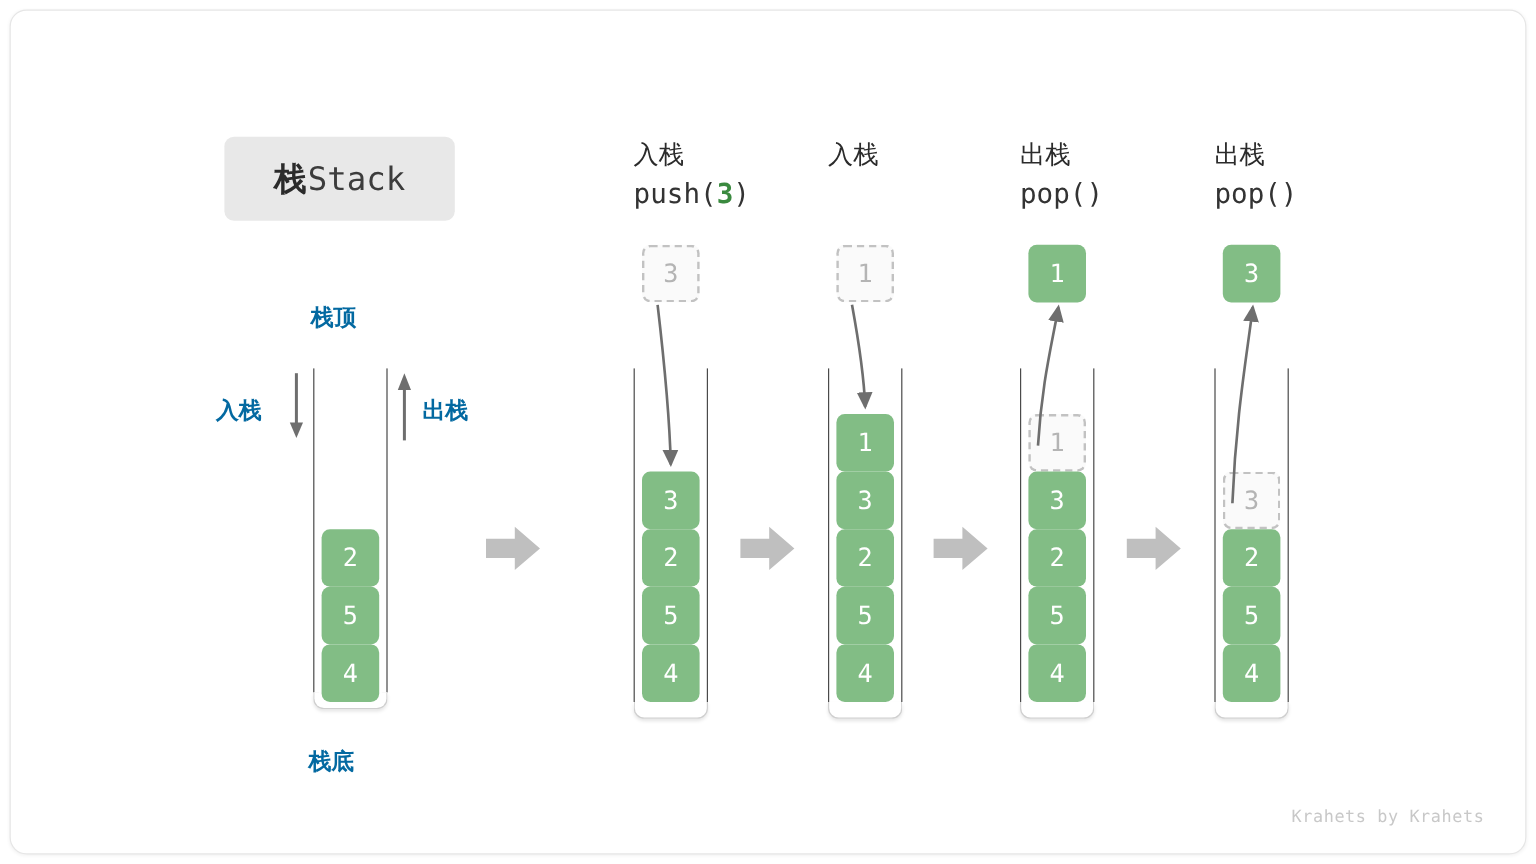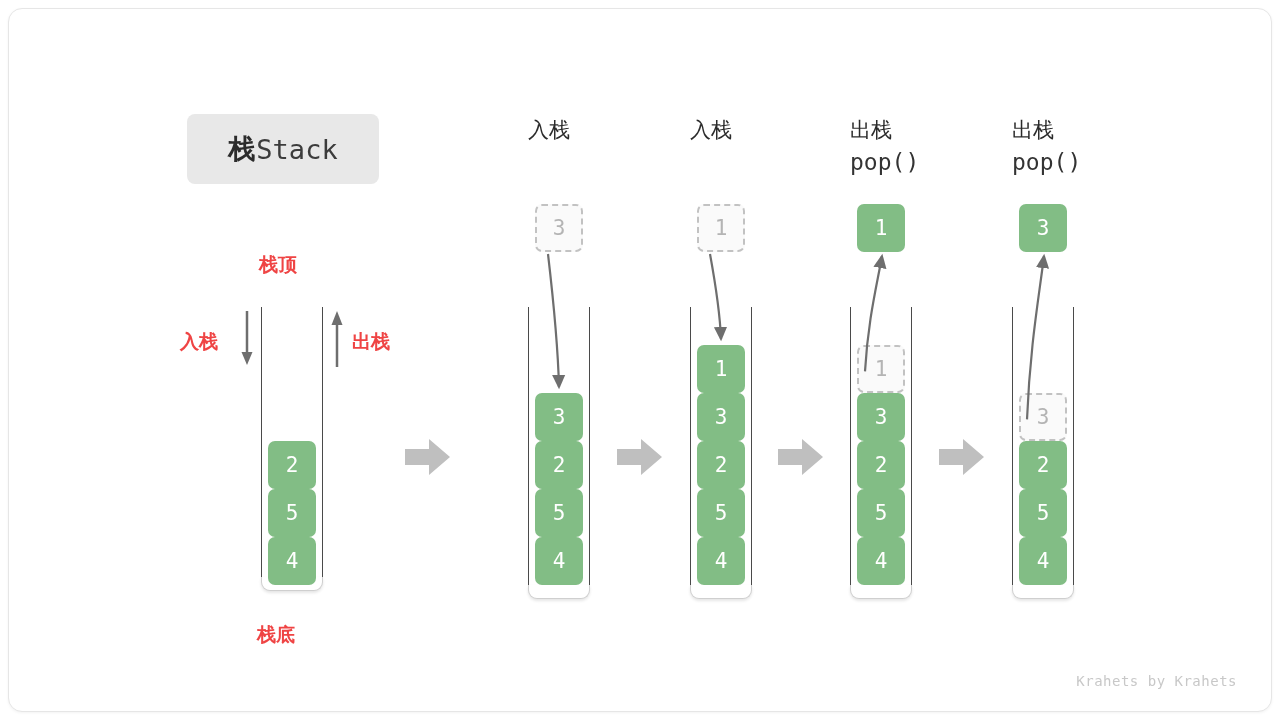--- a/index.html
+++ b/index.html
@@ -33,21 +33,21 @@
     letter-spacing: 1px;
   }
   #title-badge .t-en {
     font-size: 27px; color: #3c3c3c;
     font-family: "DejaVu Sans Mono", monospace;
     margin-left: 0;
   }
 
   
   .cap-bold {
-    font-size: 19px; font-weight: bold; color: #ef4444;
+    font-size: 19px; font-weight: bold; color: #0369a1;
     white-space: nowrap;
   }
 
   
   .col-head { width: 170px; text-align: left; }
   .col-head .cn {
     font-size: 21px; color: #2b2b2b; line-height: 30px;
     white-space: nowrap;
   }
   .col-head .code {
@@ -167,20 +167,21 @@
   </div>
   <div class="abs tarrow" style="left:930px; top:428px;">
     <svg width="46" height="40" viewBox="0 0 46 40">
       <polygon points="0,12 24,12 24,2 45,20 24,38 24,28 0,28" fill="#bfbfbf"></polygon>
     </svg>
   </div>
 
   <div id="steps-layer">
       <div class="abs col-head" style="left: 519px; top: 106px;">
         <div class="cn">入栈</div>
+        <div class="code"><span>push(</span><span class="arg">3</span><span>)</span></div>
       </div>
       <div class="abs stack-box" style="left: 519px; top: 298px; height: 292px;">
         <div class="wall-l" style="height: 278px;"></div>
         <div class="wall-r" style="height: 278px;"></div>
         <div class="floor" style="top: 278px;"></div>
         <div class="cell solid" style="left: 7px; top: 86px;">3</div>
         <div class="cell solid" style="left: 7px; top: 134px;">2</div>
         <div class="cell solid" style="left: 7px; top: 182px;">5</div>
         <div class="cell solid" style="left: 7px; top: 230px;">4</div>
       </div>

